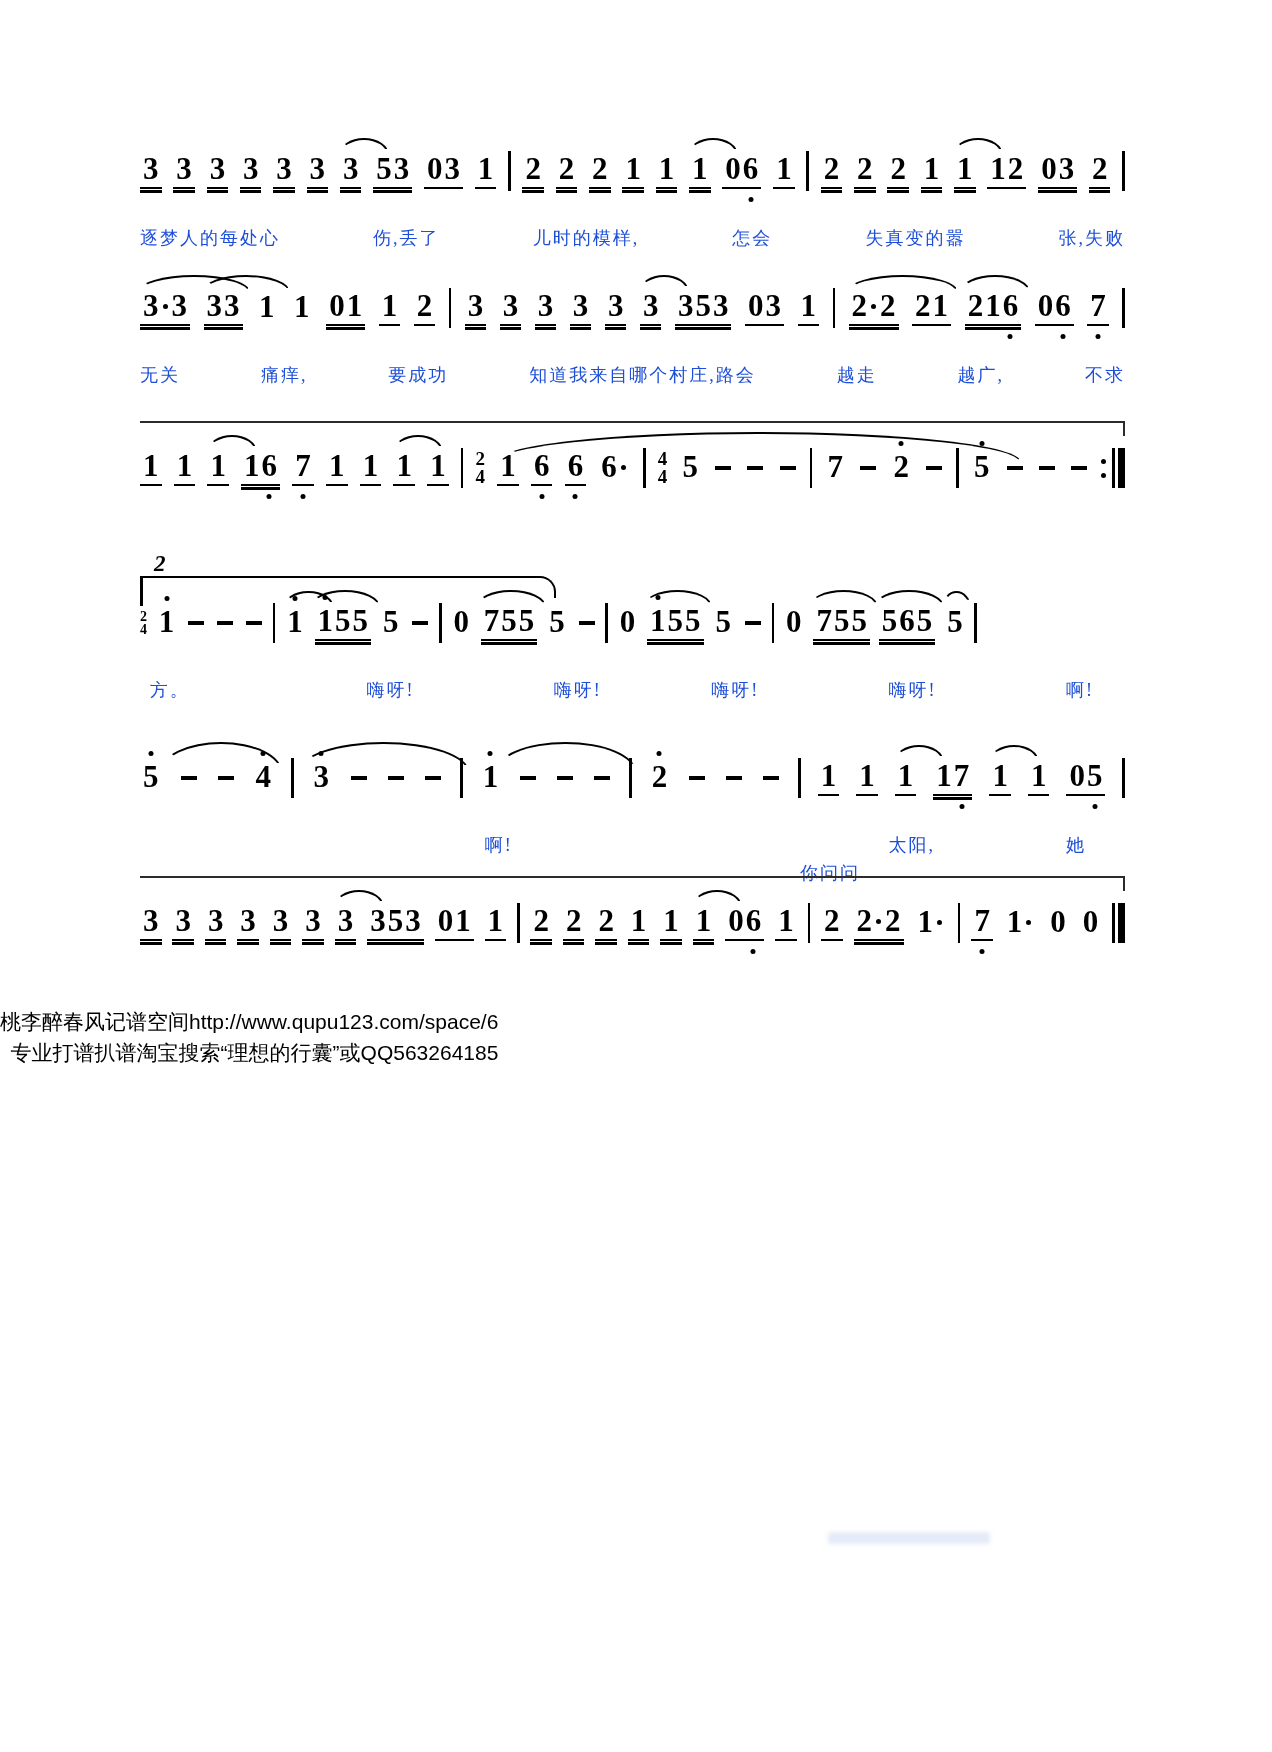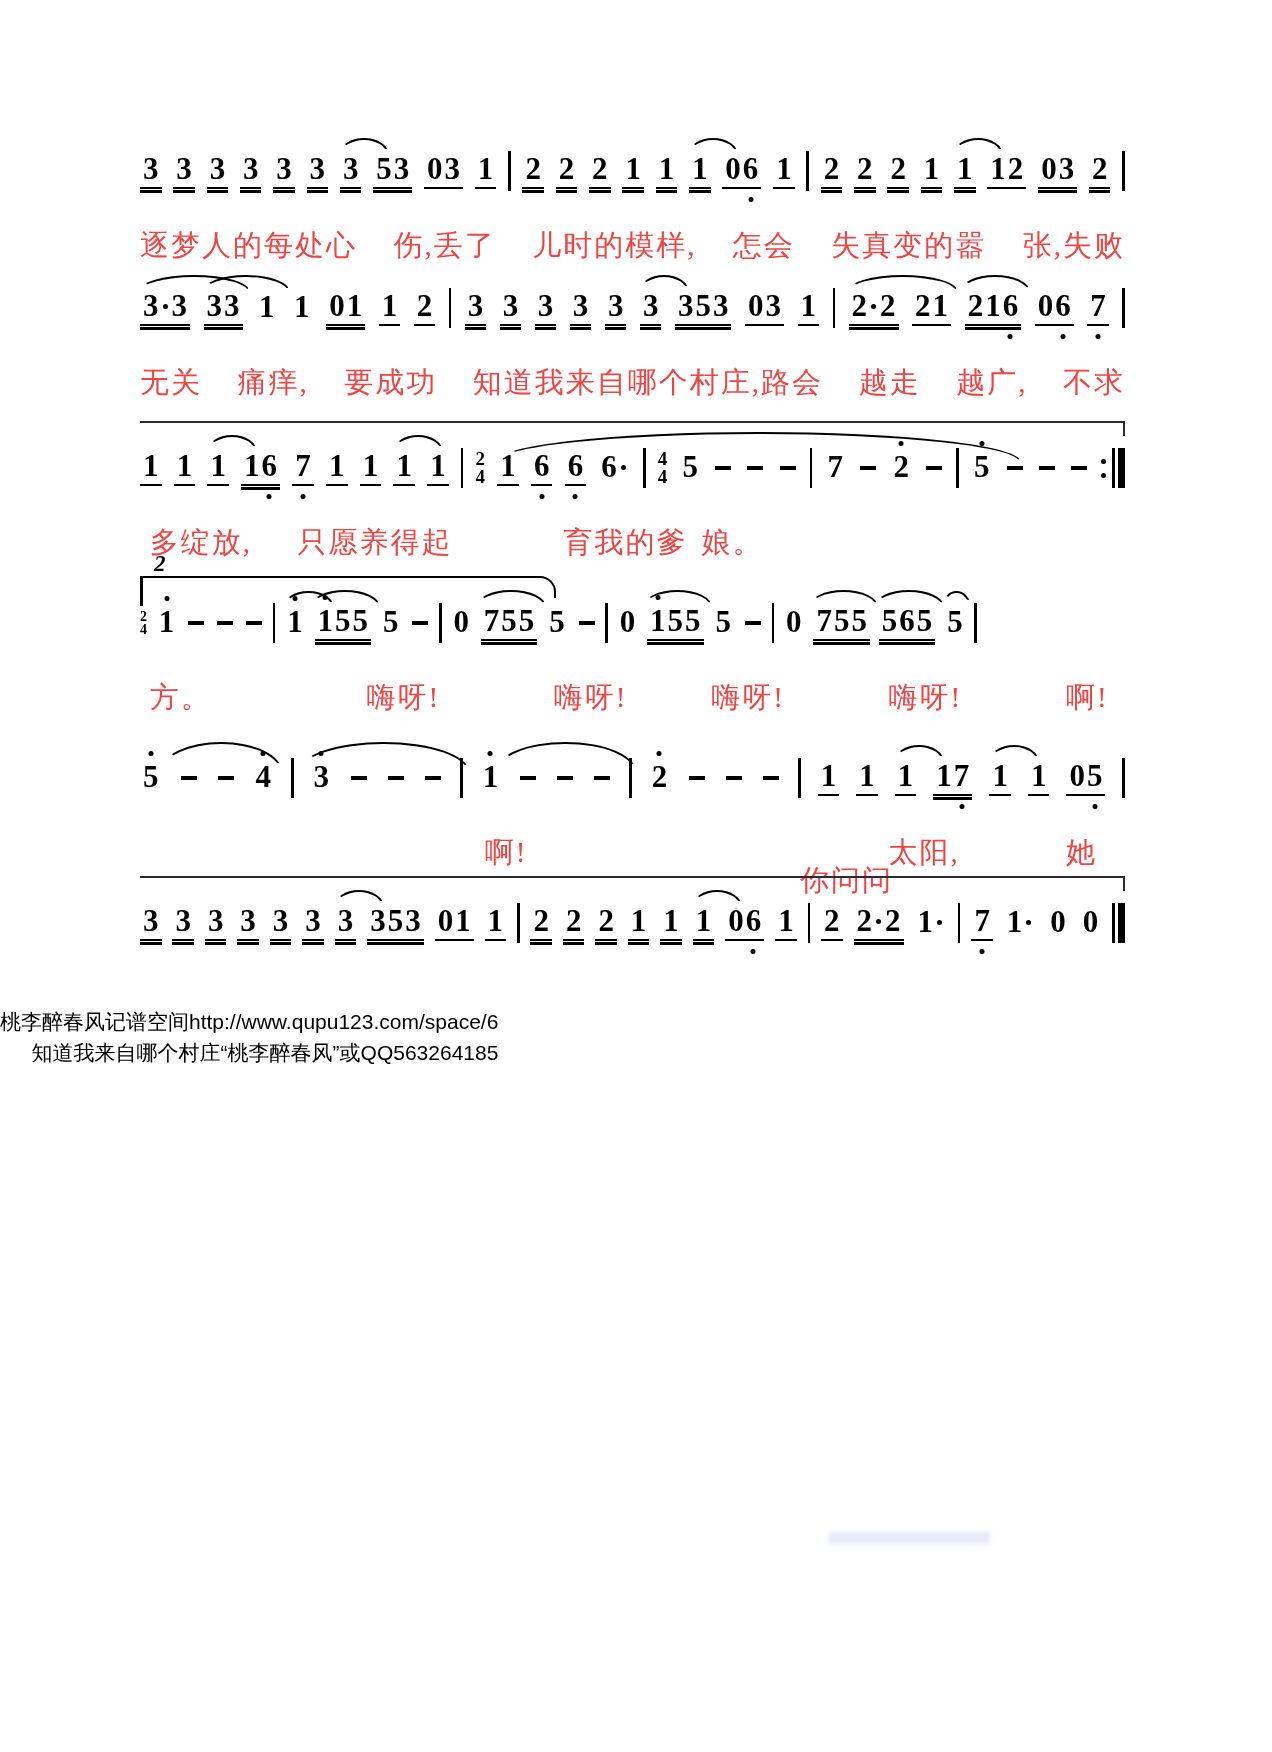--- a/index.html
+++ b/index.html
@@ -35,21 +35,21 @@
   .repdots{display:flex;flex-direction:column;gap:9px;margin-right:3px;}
   .rdot{width:5px;height:5px;border-radius:50%;background:#000;}
   .finbar{gap:3px;}
   .ts{display:flex;flex-direction:column;align-items:center;font-weight:700;
       font-size:19px;line-height:0.95;font-family:"Liberation Serif",serif;}
   .ts.small{font-size:14px;}
   
   .lyrics-row{position:absolute;top:108px;left:0;width:100%;height:42px;}
   .lyrics-row.between{display:flex;justify-content:space-between;}
   .lyrics-row.abs .lseg{position:absolute;top:0;}
-  .lseg{font-size:29px;white-space:nowrap;color:#ef4444;letter-spacing:2px;}
+  .lseg{font-size:18px;white-space:nowrap;color:#1d4ed8;letter-spacing:2px;}
   
   .topline{position:absolute;top:6px;left:0;right:0;height:13px;border-top:2.2px solid #2b2b2b;}
   .topline::after{content:"";position:absolute;right:0;top:0;width:2.2px;height:13px;background:#2b2b2b;}
   .volta{position:absolute;top:6px;left:0;height:20px;border-top:2.6px solid #000;
          border-right:2.6px solid #000;border-top-right-radius:16px;}
   .volta::before{content:"";position:absolute;left:0;top:-2px;width:2.6px;height:30px;background:#000;}
   .volta-label{position:absolute;left:14px;top:-27px;font-style:italic;font-weight:700;
                font-size:23px;font-family:"Liberation Serif",serif;}
   
   .footer{position:absolute;top:1006px;left:0;width:100%;font-size:21px;line-height:31px;
@@ -472,26 +472,20 @@
           <div class="dash"></div>
           <div class="tok rep">
             <div class="repdots">
               <div class="rdot"></div>
               <div class="rdot"></div>
             </div>
             <div class="bar"></div>
             <div class="bar thick"></div>
           </div>
         </div>
-        <div class="lyrics-row abs">
-          <div class="lseg" style="left: 1%;">多绽放,</div>
-          <div class="lseg" style="left: 16%;">只愿养得起</div>
-          <div class="lseg" style="left: 43%;">育我的爹</div>
-          <div class="lseg" style="left: 57%;">娘。</div>
-        </div>
       </div>
       <div class="system" style="top: 570px;">
         <div class="volta" style="width: 42%;">
           <div class="volta-label">2</div>
         </div>
         <div class="notes-row" style="width: 85%;">
           <div class="ts small">
             <div class="tsn">2</div>
             <div class="tsn">4</div>
           </div>
@@ -840,19 +834,19 @@
           <div class="tok finbar">
             <div class="bar"></div>
             <div class="bar thick"></div>
           </div>
         </div>
       </div>
     </div>
   <div class="footer">
     <div class="fcol fcol-left">
       <div>桃李醉春风记谱空间http://www.qupu123.com/space/6</div>
-      <div>知道我来自哪个村庄“桃李醉春风”或QQ563264185</div>
+      <div>专业打谱扒谱淘宝搜索“理想的行囊”或QQ563264185</div>
     </div>
     <div class="fcol fcol-right">
     </div>
   </div>
   <div class="wm"></div>
 </div>
 
 </body></html>

